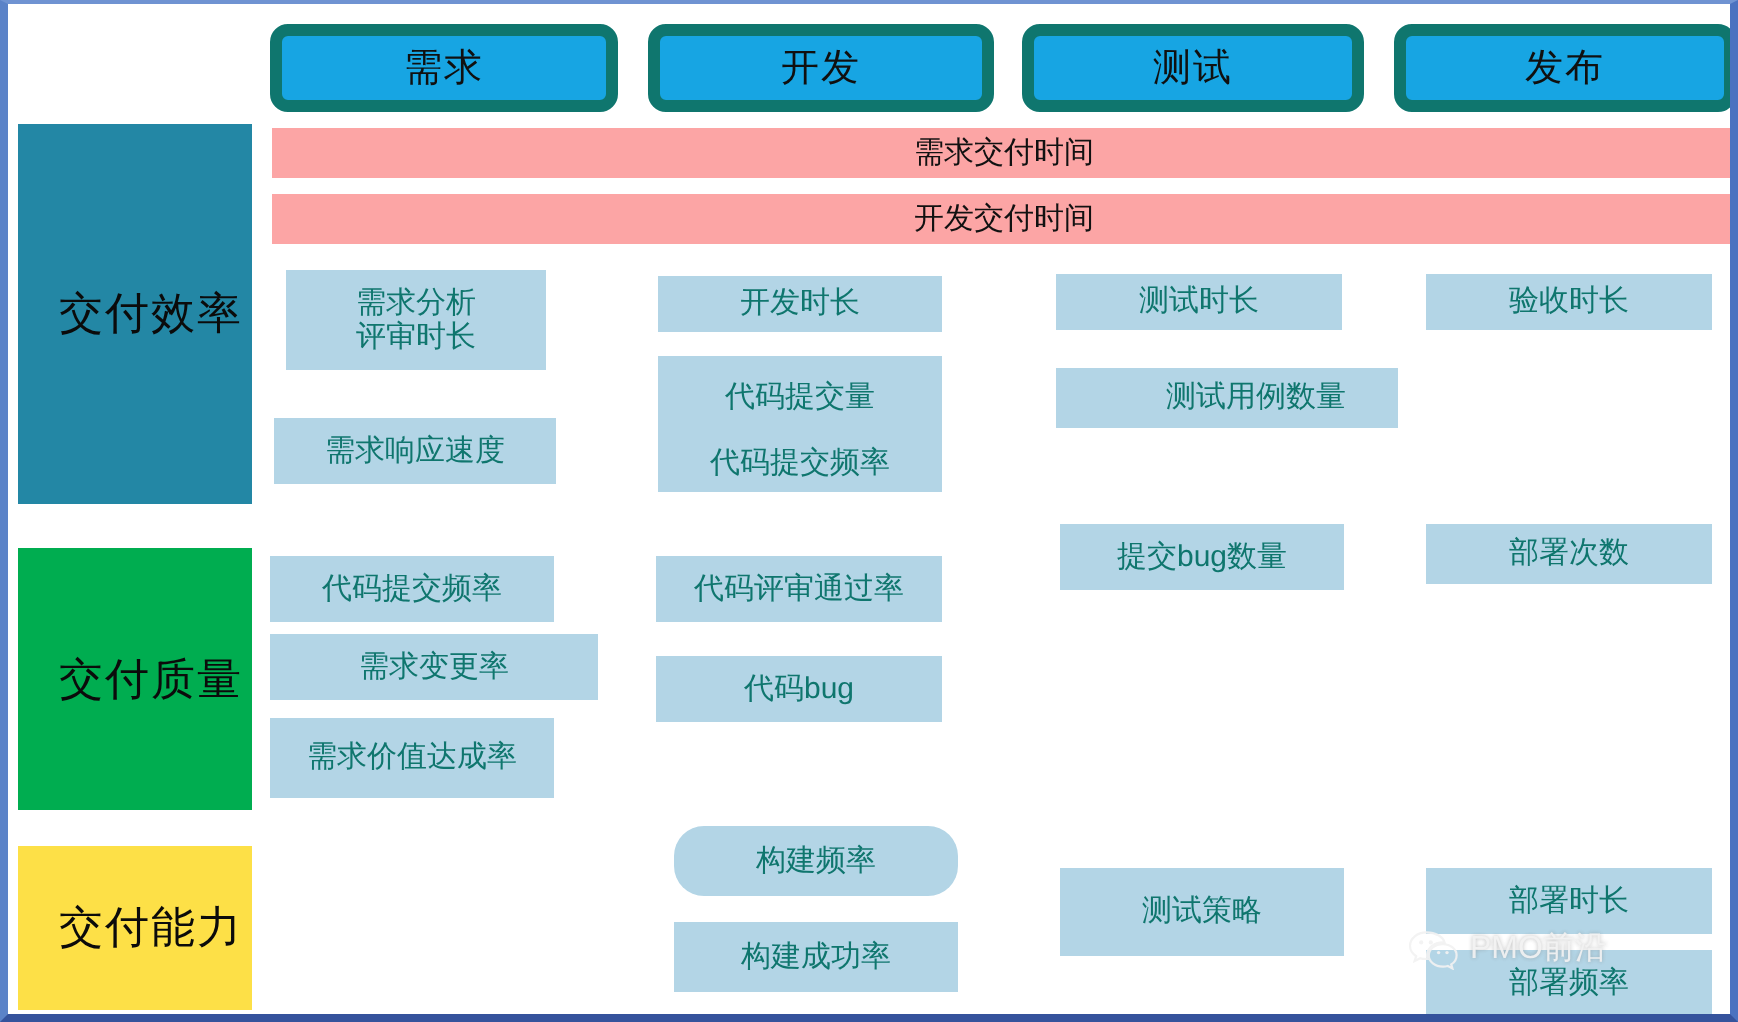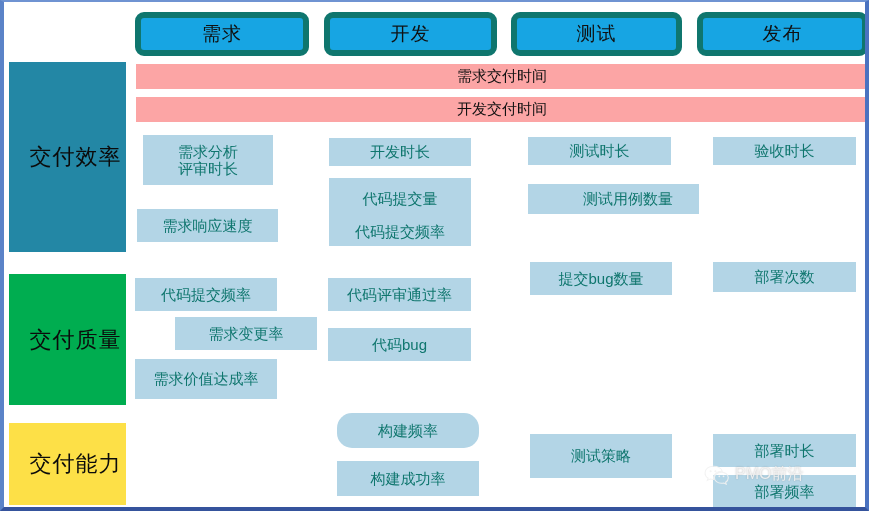--- a/index.html
+++ b/index.html
@@ -124,21 +124,21 @@
       <div class="metric" style="left: 139px; top: 133px; width: 130px; height: 50px;">需求分析
 评审时长</div>
       <div class="metric" style="left: 133px; top: 207px; width: 141px; height: 33px;">需求响应速度</div>
       <div class="metric" style="left: 325px; top: 136px; width: 142px; height: 28px;">开发时长</div>
       <div class="metric" style="left: 325px; top: 176px; width: 142px; height: 42px;">代码提交量</div>
       <div class="metric" style="left: 325px; top: 216px; width: 142px; height: 28px;">代码提交频率</div>
       <div class="metric" style="left: 524px; top: 135px; width: 143px; height: 28px;">测试时长</div>
       <div class="metric" style="left: 524px; top: 182px; width: 171px; height: 30px; padding-left: 29px;">测试用例数量</div>
       <div class="metric" style="left: 709px; top: 135px; width: 143px; height: 28px;">验收时长</div>
       <div class="metric" style="left: 131px; top: 276px; width: 142px; height: 33px;">代码提交频率</div>
-      <div class="metric" style="left: 131px; top: 315px; width: 142px; height: 33px; margin-left: 40px;">需求变更率</div>
+      <div class="metric" style="left: 131px; top: 315px; width: 164px; height: 33px;">需求变更率</div>
       <div class="metric" style="left: 131px; top: 357px; width: 142px; height: 40px;">需求价值达成率</div>
       <div class="metric" style="left: 324px; top: 276px; width: 143px; height: 33px;">代码评审通过率</div>
       <div class="metric" style="left: 324px; top: 326px; width: 143px; height: 33px;">代码bug</div>
       <div class="metric" style="left: 526px; top: 260px; width: 142px; height: 33px;">提交bug数量</div>
       <div class="metric" style="left: 709px; top: 260px; width: 143px; height: 30px;">部署次数</div>
       <div class="metric" style="left: 333px; top: 411px; width: 142px; height: 35px; border-radius: 15px;">构建频率</div>
       <div class="metric" style="left: 333px; top: 459px; width: 142px; height: 35px;">构建成功率</div>
       <div class="metric" style="left: 526px; top: 432px; width: 142px; height: 44px;">测试策略</div>
       <div class="metric" style="left: 709px; top: 432px; width: 143px; height: 33px;">部署时长</div>
       <div class="metric" style="left: 709px; top: 473px; width: 143px; height: 33px;">部署频率</div>

